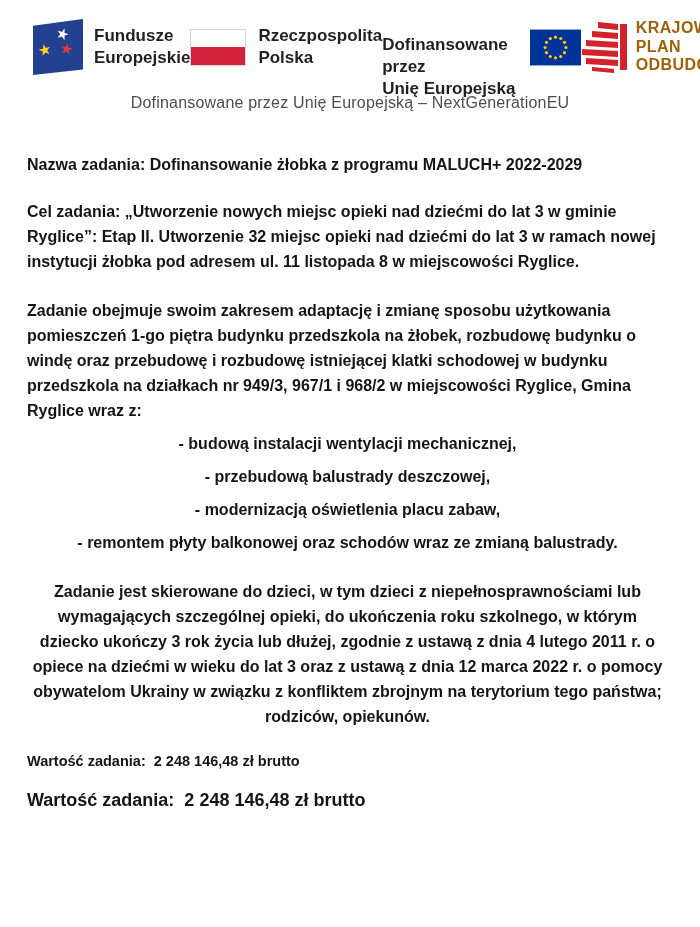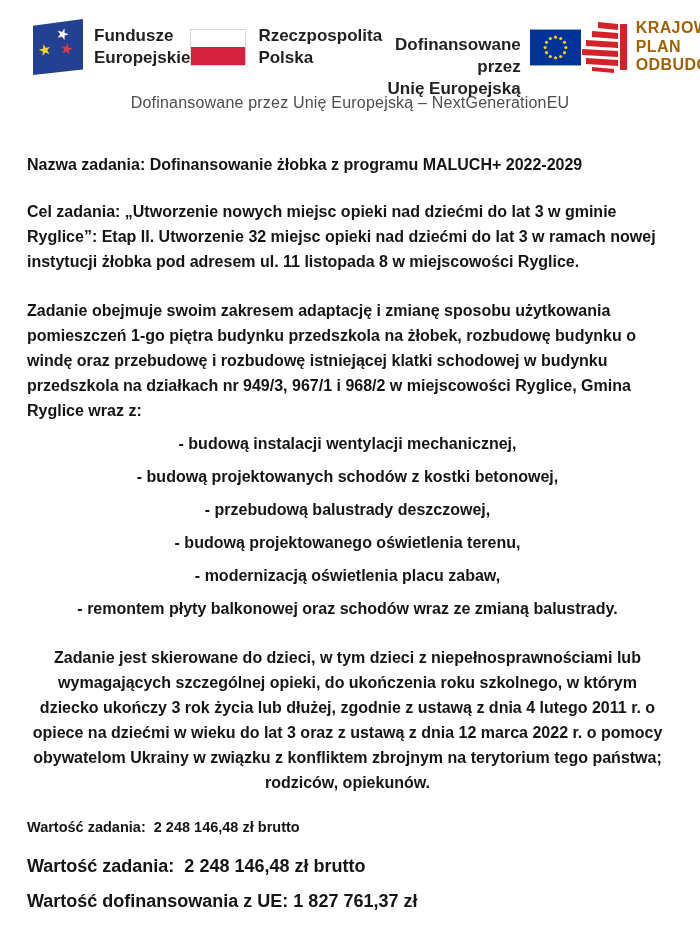--- a/index.html
+++ b/index.html
@@ -43,21 +43,21 @@
   .fe-star.red   { color: #e03a3e; left: 27px; top: 22px; transform: rotate(10deg); }
 
   
   .pl-flag {
     width: 56px; height: 37px; margin-right: 12px;
     background: linear-gradient(#ffffff 50%, #d4213d 50%);
     border: 1px solid #d6d6d6;
   }
 
   
-  .eu-label { text-align: right; margin-right: 9px; margin-top: 40px; }
+  .eu-label { text-align: left; margin-right: 9px; margin-top: 40px; }
   .eu-flag-svg { display: block; }
 
   .header-divider { width: 1px; height: 46px; background: #8a8a8a; }
 
   
   .kpo-icon { margin-right: 9px; display: block; }
   .kpo-label {
     font-size: 16px;
     font-weight: bold;
     color: #a16207;
@@ -164,25 +164,22 @@
 
 <div class="content">
   <p class="p-nazwa">Nazwa zadania: Dofinansowanie żłobka z programu MALUCH+ 2022-2029</p>
 
   <p class="p-cel">Cel zadania: „Utworzenie nowych miejsc opieki nad dziećmi do lat 3 w gminie Ryglice”: Etap II. Utworzenie 32 miejsc opieki nad dziećmi do lat 3 w ramach nowej instytucji żłobka pod adresem ul. 11 listopada 8 w miejscowości Ryglice.</p>
 
   <p class="p-zakres">Zadanie obejmuje swoim zakresem adaptację i zmianę sposobu użytkowania pomieszczeń 1-go piętra budynku przedszkola na żłobek, rozbudowę budynku o windę oraz przebudowę i rozbudowę istniejącej klatki schodowej w budynku przedszkola na działkach nr 949/3, 967/1 i 968/2 w miejscowości Ryglice, Gmina Ryglice wraz z:</p>
 
   <ul class="bullets">
     <li>- budową instalacji wentylacji mechanicznej,</li>
-    <li>- budową projektowanych schodów z kostki betonowej,</li>
     <li>- przebudową balustrady deszczowej,</li>
-    <li>- budową projektowanego oświetlenia terenu,</li>
     <li>- modernizacją oświetlenia placu zabaw,</li>
     <li>- remontem płyty balkonowej oraz schodów wraz ze zmianą balustrady.</li>
   </ul>
 
   <p class="p-skier">Zadanie jest skierowane do dzieci, w tym dzieci z niepełnosprawnościami lub wymagających szczególnej opieki, do ukończenia roku szkolnego, w którym dziecko ukończy 3 rok życia lub dłużej, zgodnie z ustawą z dnia 4 lutego 2011 r. o opiece na dziećmi w wieku do lat 3 oraz z ustawą z dnia 12 marca 2022 r. o pomocy obywatelom Ukrainy w związku z konfliktem zbrojnym na terytorium tego państwa; rodziców, opiekunów.</p>
 
   <p class="val-small">Wartość zadania:  2 248 146,48 zł brutto</p>
   <p class="val-large">Wartość zadania:  2 248 146,48 zł brutto</p>
-  <p class="val-large2">Wartość dofinansowania z UE: 1 827 761,37 zł</p>
 </div>
 
 </body></html>

